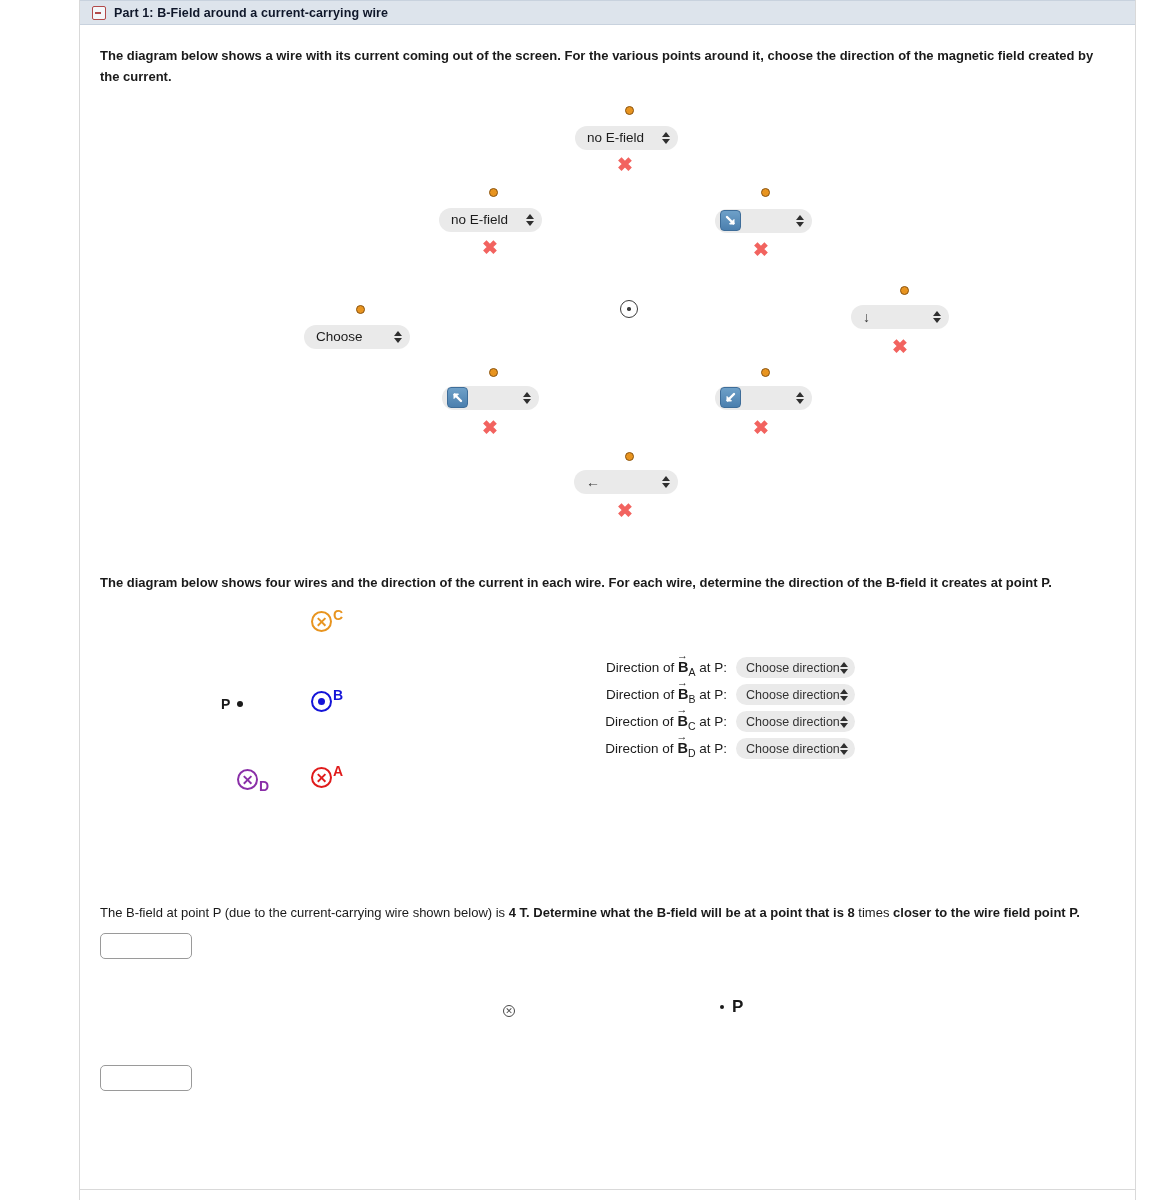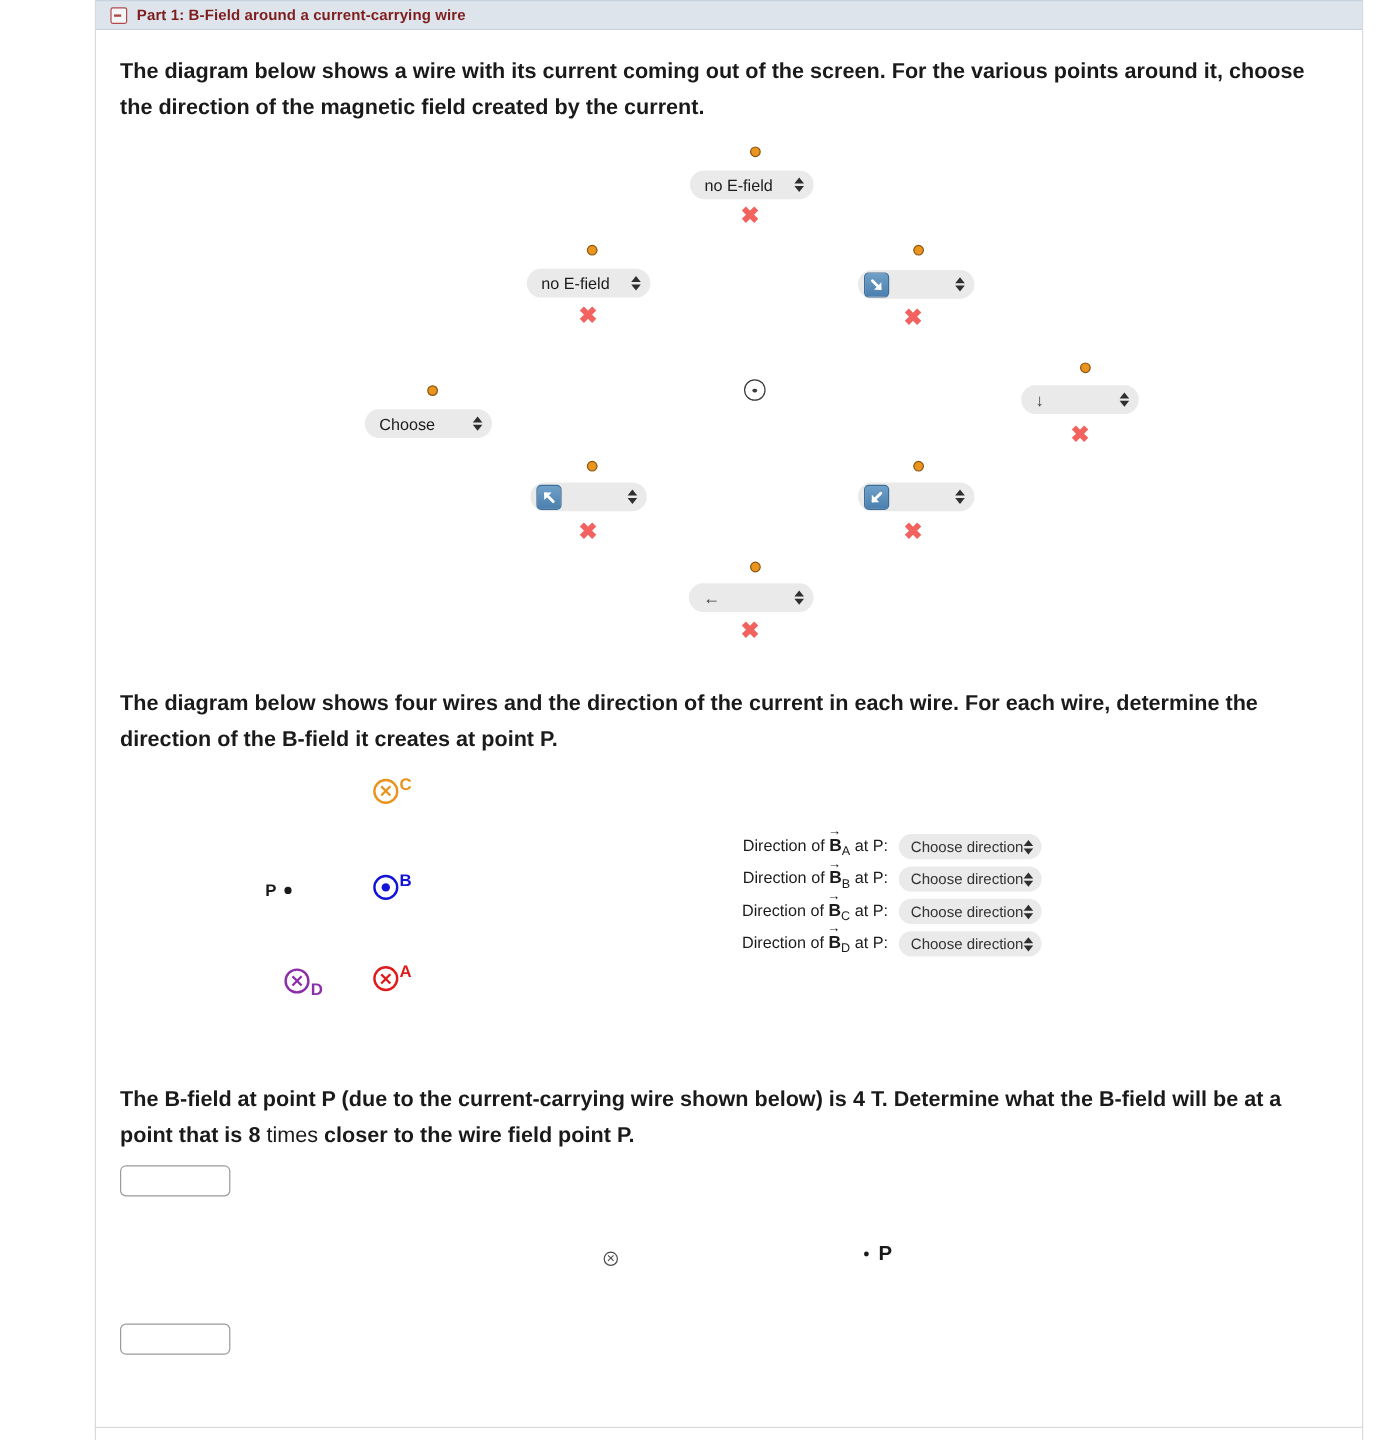--- a/index.html
+++ b/index.html
@@ -52,30 +52,30 @@
     position: absolute;
     left: 2px;
     top: 5px;
     width: 6px;
     height: 2px;
     background: #b24a4a;
   }
   .section-title {
     font-size: 12.5px;
     font-weight: bold;
-    color: #7f1d1d;
+    color: #0f172a;
     letter-spacing: 0.1px;
   }
   .section-body {
     padding: 20px 20px 0 20px;
     box-sizing: border-box;
     position: relative;
   }
   .prompt {
-    font-size: 18px;
+    font-size: 13px;
     font-weight: bold;
     color: #1a1a1a;
     line-height: 1.65;
     max-width: 1020px;
     margin: 0 0 0 0;
   }
   .prompt .normal { font-weight: normal; }
 
   
   .diagram1 {
@@ -232,21 +232,21 @@
     margin-right: 7px;
   }
   .p-dot {
     width: 6px;
     height: 6px;
     border-radius: 50%;
     background: #1a1a1a;
   }
   .dir-list {
     position: absolute;
-    left: 475px;
+    left: 462px;
     top: 55px;
   }
   .dir-row {
     display: flex;
     align-items: center;
     height: 27px;
     font-size: 13.5px;
     color: #1b1b1b;
   }
   .dir-label {
@@ -576,21 +576,21 @@
                 </span>
             </span>
           </div>
         </div>
       </div>
     </div>
 
 
     <div class="section-body">
       <p class="prompt">
-        <span class="normal" style="font-weight:bold;text-align:center;">The B-field at point P (due to the current-carrying wire shown below) is </span><span>4</span><span> T. Determine what the B-field will be at a point that is </span><span>8</span><span class="normal"> times </span><span>closer to</span><span> the wire field point P.</span>
+        <span class="normal" style="font-weight:normal;text-align:center;">The B-field at point P (due to the current-carrying wire shown below) is </span><span>4</span><span> T. Determine what the B-field will be at a point that is </span><span>8</span><span class="normal"> times </span><span>closer to</span><span> the wire field point P.</span>
       </p>
       <input class="answer-box" type="text" value="" placeholder="" style="">
 
       <div class="wire3">
         <span class="small-x">✕</span>
         <span class="p3-point">
           <span class="p3-dot"></span>
           <span class="p3-letter">P</span>
         </span>
       </div>

